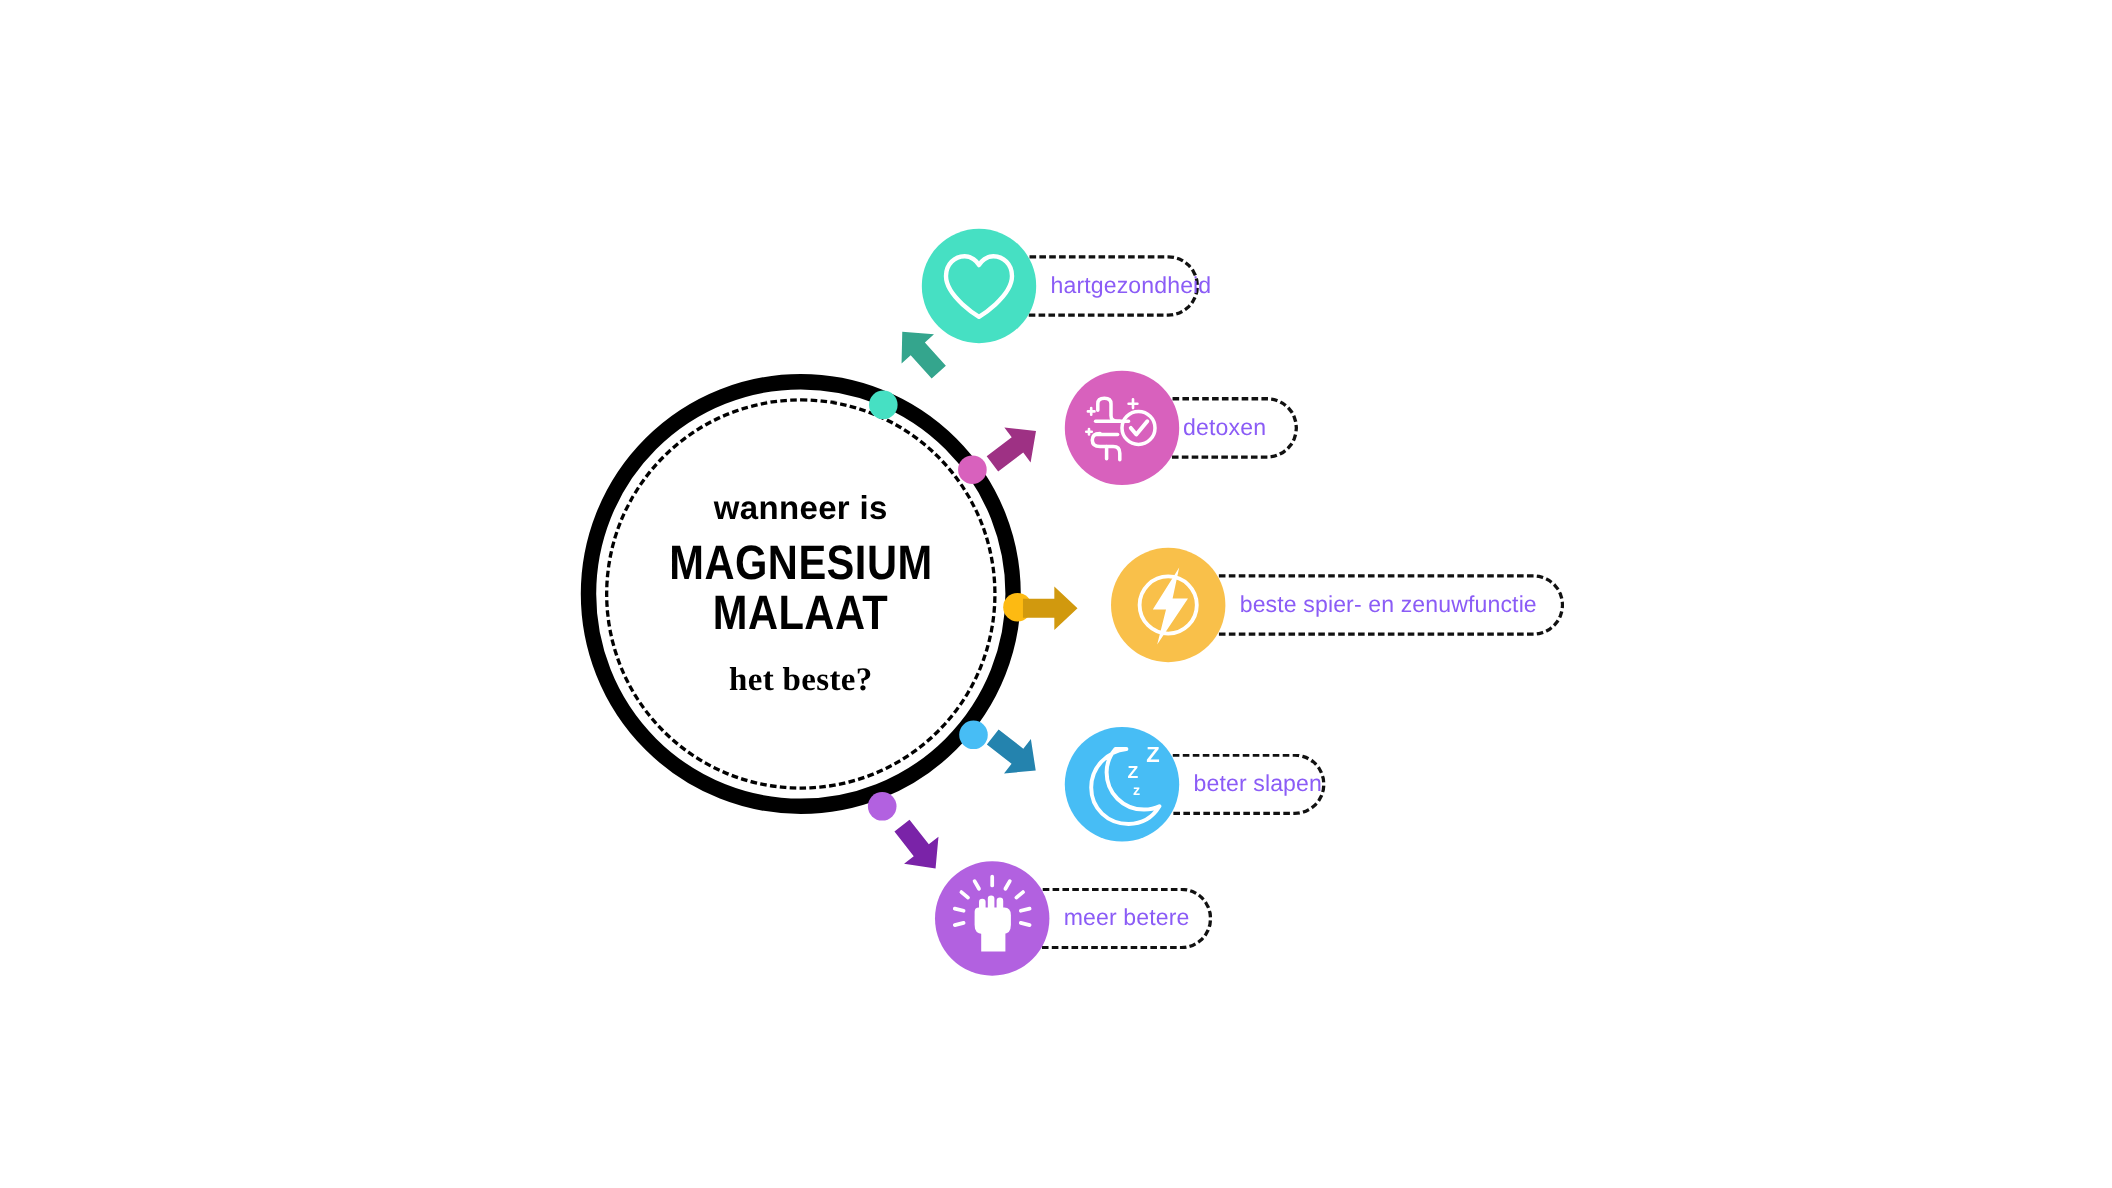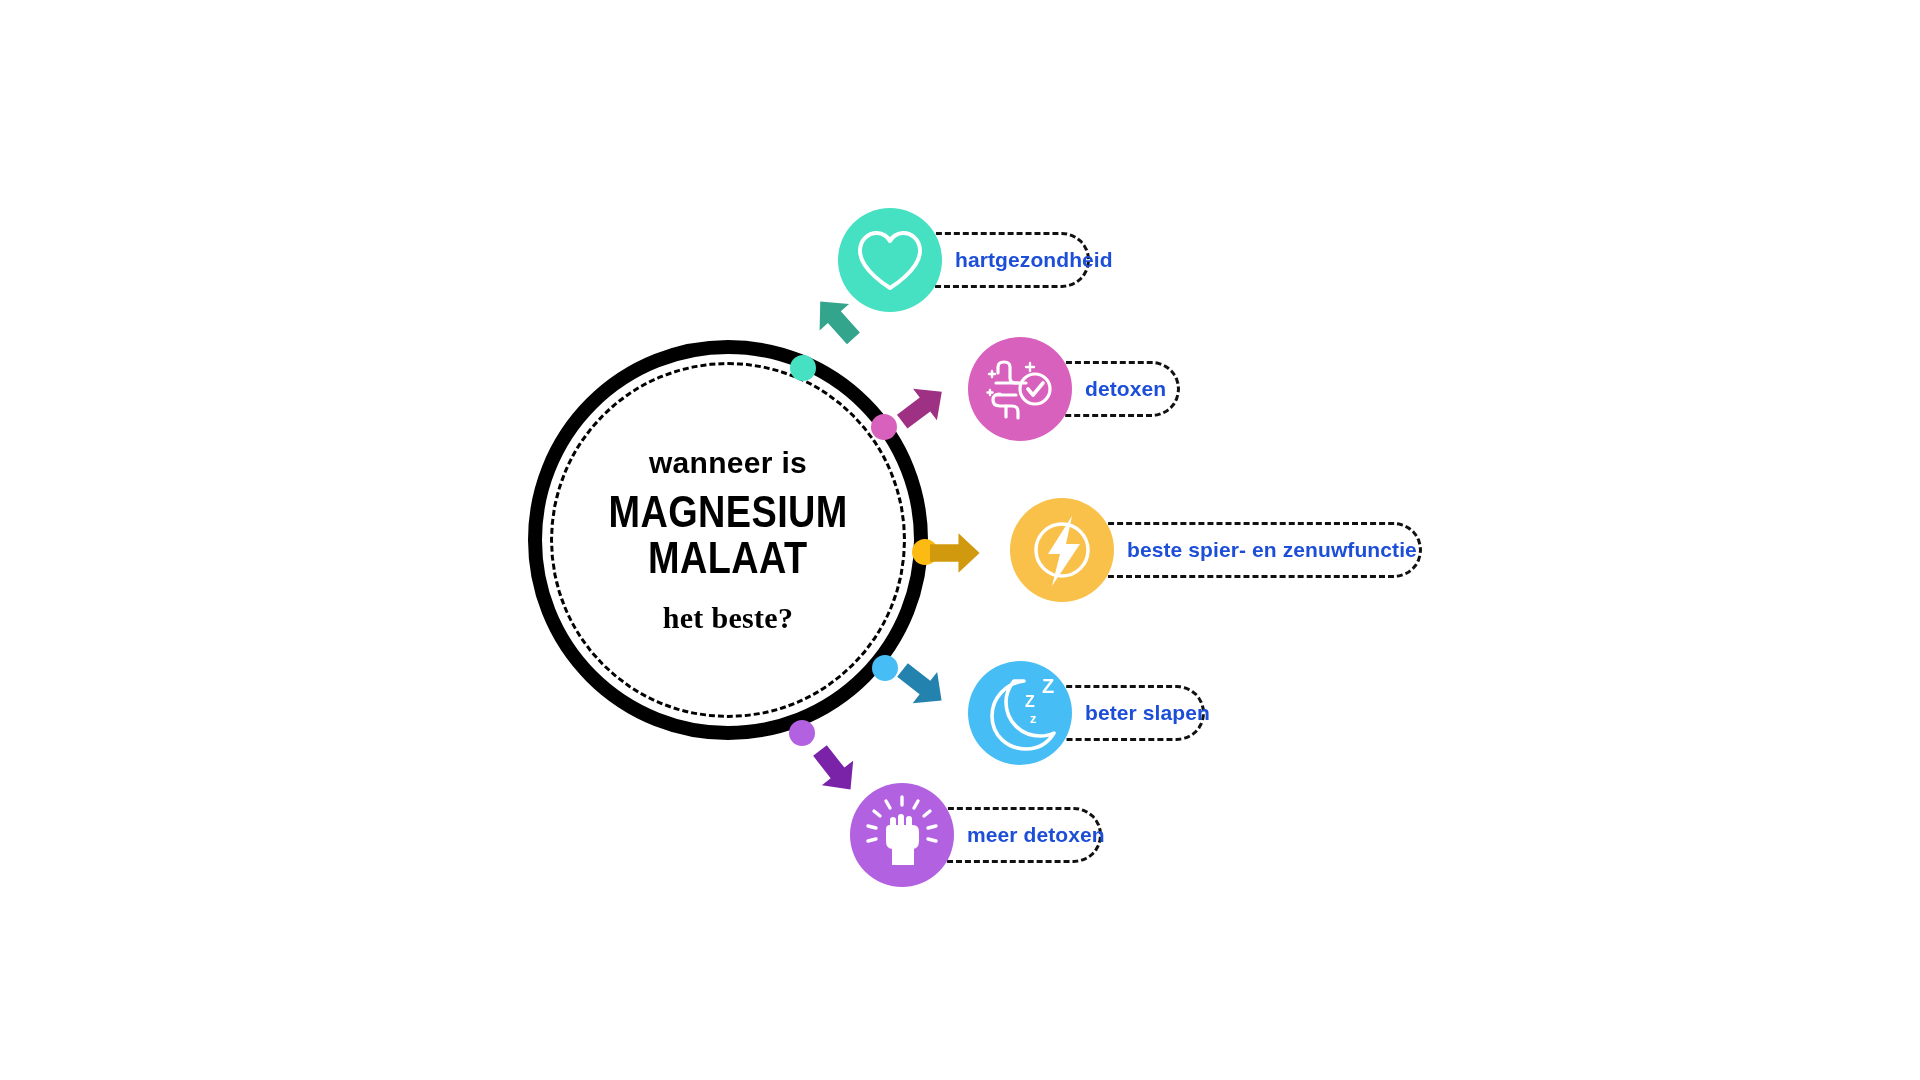--- a/index.html
+++ b/index.html
@@ -131,22 +131,22 @@
     box-sizing: border-box;
     border: 3px dashed #111111;
     border-radius: 30px;
     display: flex;
     align-items: center;
     z-index: 1;
     background: transparent;
   }
   .node-label {
     font-size: 21px;
-    font-weight: bold;
-    color: #1d4ed8;
+    font-weight: normal;
+    color: #8b5cf6;
     white-space: nowrap;
     padding-left: 62px;
     padding-right: 26px;
     letter-spacing: 0.1px;
   }
 </style>
 </head>
 <body style="background: rgb(255, 255, 255);">
 
 <div id="stage">
@@ -213,21 +213,21 @@
       <span class="node-label">hartgezondheid</span>
     </div>
     <div class="node-circle" style="background-color: rgb(70, 224, 195);">
       <svg viewBox="0 0 104 104" xmlns="http://www.w3.org/2000/svg">
         <path d="M52 80 C52 80 22 62 22 43 C22 32 30 25 39 25 C45 25 50 29 52 33 C54 29 59 25 65 25 C74 25 82 32 82 43 C82 62 52 80 52 80 Z" fill="none" stroke="#ffffff" stroke-width="4" stroke-linecap="round" stroke-linejoin="round"></path>
       </svg>
     </div>
   </div>
 
   <div class="node" style="left:968px; top:337px;">
-    <div class="node-pill" style="width: 160px;">
+    <div class="node-pill" style="width: 160px; justify-content: flex-end;">
       <span class="node-label">detoxen</span>
     </div>
     <div class="node-circle" style="background-color: rgb(216, 97, 189);">
       <svg viewBox="0 0 104 104" xmlns="http://www.w3.org/2000/svg">
         <g fill="none" stroke="#ffffff" stroke-width="3.2" stroke-linecap="round" stroke-linejoin="round">
           <path d="M30 36 L30 30 Q30 25 36 25 Q42 25 42 30 L42 41 Q42 46 48 46 L58 46"></path>
           <path d="M28 46 L50 46"></path>
           <path d="M32 57 Q25 57 25 63 Q25 69 32 69 L44 69 Q50 69 50 75 L50 81"></path>
           <path d="M28 58 L48 58"></path>
           <path d="M38 69 L38 80"></path>
@@ -264,21 +264,21 @@
         <path d="M56 20 C38 22 24 37 24 55 C24 74 39 88 58 88 C70 88 80 82 86 72 C82 74 77 75 72 75 C53 75 38 60 38 41 C38 33 41 26 46 20 Z" fill="none" stroke="#ffffff" stroke-width="3.6" stroke-linejoin="round"></path>
         <text x="74" y="32" font-family="Liberation Sans, sans-serif" font-size="20" font-weight="bold" fill="#ffffff">Z</text>
         <text x="57" y="46" font-family="Liberation Sans, sans-serif" font-size="16" font-weight="bold" fill="#ffffff">Z</text>
         <text x="62" y="62" font-family="Liberation Sans, sans-serif" font-size="13" font-weight="bold" fill="#ffffff">z</text>
       </svg>
     </div>
   </div>
 
   <div class="node" style="left:850px; top:783px;">
     <div class="node-pill" style="width: 200px;">
-      <span class="node-label">meer detoxen</span>
+      <span class="node-label">meer betere</span>
     </div>
     <div class="node-circle" style="background-color: rgb(178, 97, 224);">
       <svg viewBox="0 0 104 104" xmlns="http://www.w3.org/2000/svg">
         <g fill="#ffffff">
           <rect x="40" y="34" width="6" height="13" rx="3"></rect>
           <rect x="48" y="31" width="6" height="16" rx="3"></rect>
           <rect x="56" y="33" width="6" height="14" rx="3"></rect>
           <path d="M36 46 Q36 42 40 42 L63 42 Q69 42 69 49 L69 58 Q69 66 62 66 L43 66 Q36 66 36 58 Z"></path>
           <path d="M42 64 L64 64 L64 82 L42 82 Z"></path>
         </g>

